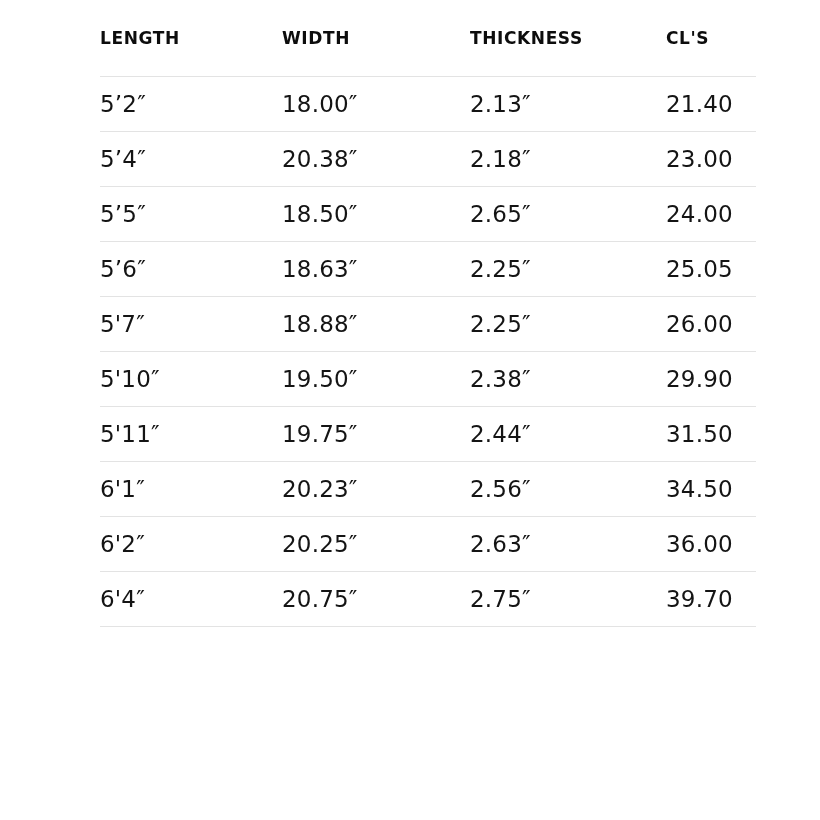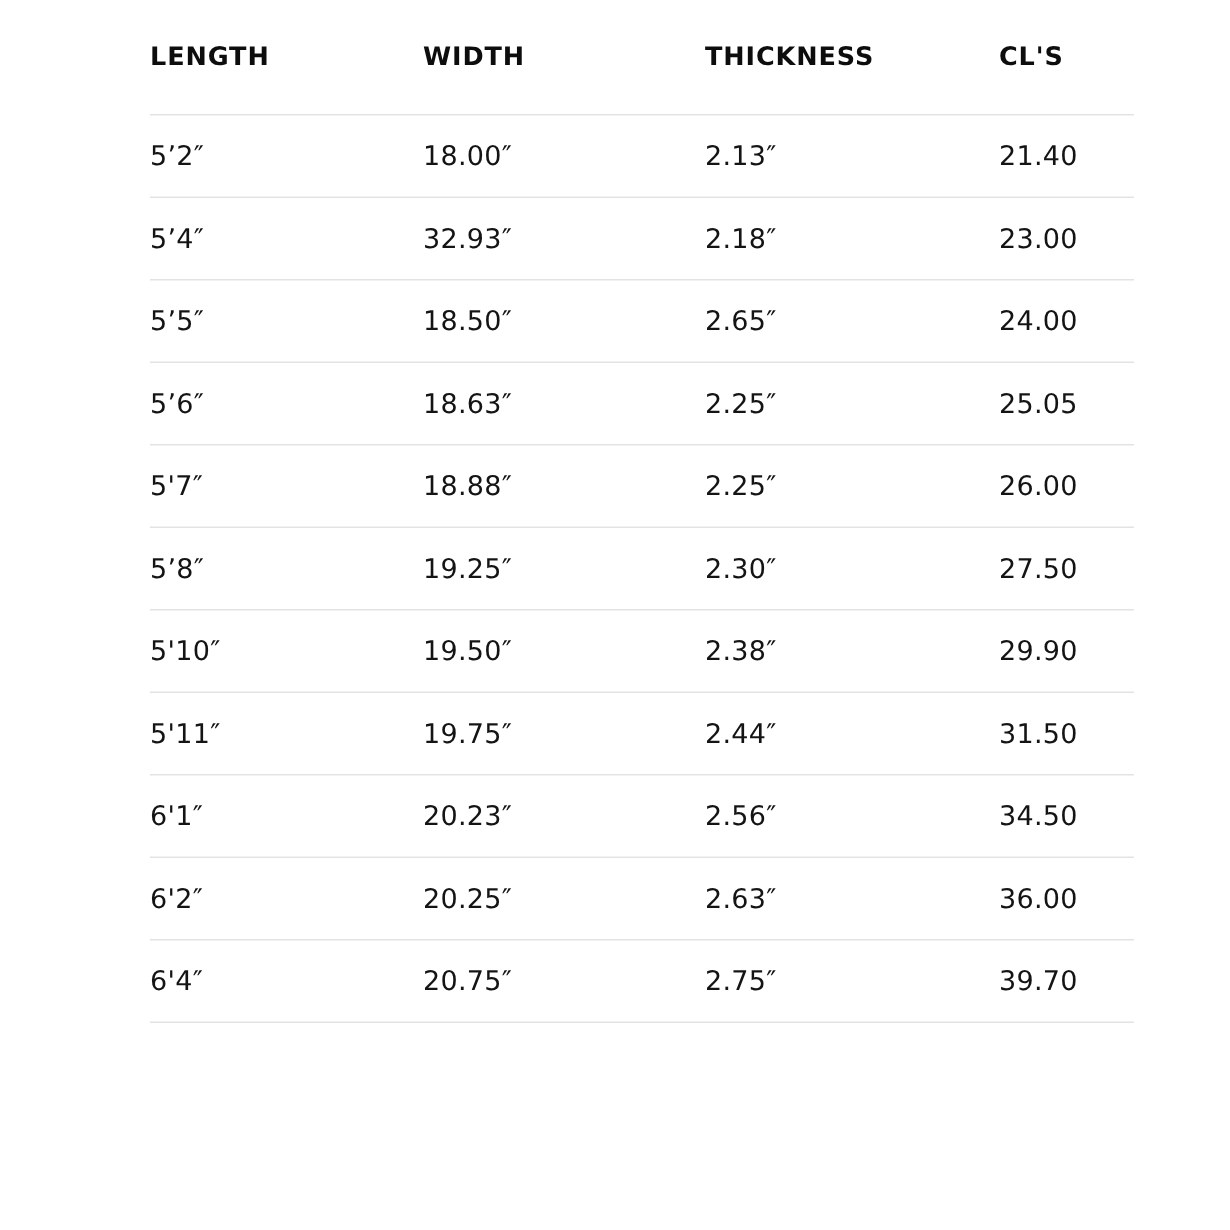--- a/index.html
+++ b/index.html
@@ -36,21 +36,21 @@
   thead th {
     font-size: 17px;
     font-weight: bold;
     letter-spacing: 0.6px;
     color: #0d0d0d;
     height: 76px;
     padding-top: 18px;
     vertical-align: middle;
   }
   tbody td {
-    font-size: 18px;
+    font-size: 23px;
     font-weight: 400;
     color: #141414;
     height: 54px;
     border-top: 1px solid #e3e3e3;
     letter-spacing: 0.2px;
   }
   tbody tr:first-child td {
     border-top: 1px solid #e3e3e3;
   }
   tbody tr:last-child td {
@@ -83,47 +83,41 @@
     </thead>
     <tbody>
       <tr>
         <td>5’2″</td>
         <td>18.00″</td>
         <td>2.13″</td>
         <td>21.40</td>
       </tr>
       <tr>
         <td>5’4″</td>
-        <td>32.93″</td>
+        <td>20.38″</td>
         <td>2.18″</td>
         <td>23.00</td>
       </tr>
       <tr>
         <td>5’5″</td>
         <td>18.50″</td>
         <td>2.65″</td>
         <td>24.00</td>
       </tr>
       <tr>
         <td>5’6″</td>
         <td>18.63″</td>
         <td>2.25″</td>
         <td>25.05</td>
       </tr>
       <tr>
         <td>5'7″</td>
         <td>18.88″</td>
         <td>2.25″</td>
         <td>26.00</td>
-      </tr>
-      <tr>
-        <td>5’8″</td>
-        <td>19.25″</td>
-        <td>2.30″</td>
-        <td>27.50</td>
       </tr>
       <tr>
         <td>5'10″</td>
         <td>19.50″</td>
         <td>2.38″</td>
         <td>29.90</td>
       </tr>
       <tr>
         <td>5'11″</td>
         <td>19.75″</td>

